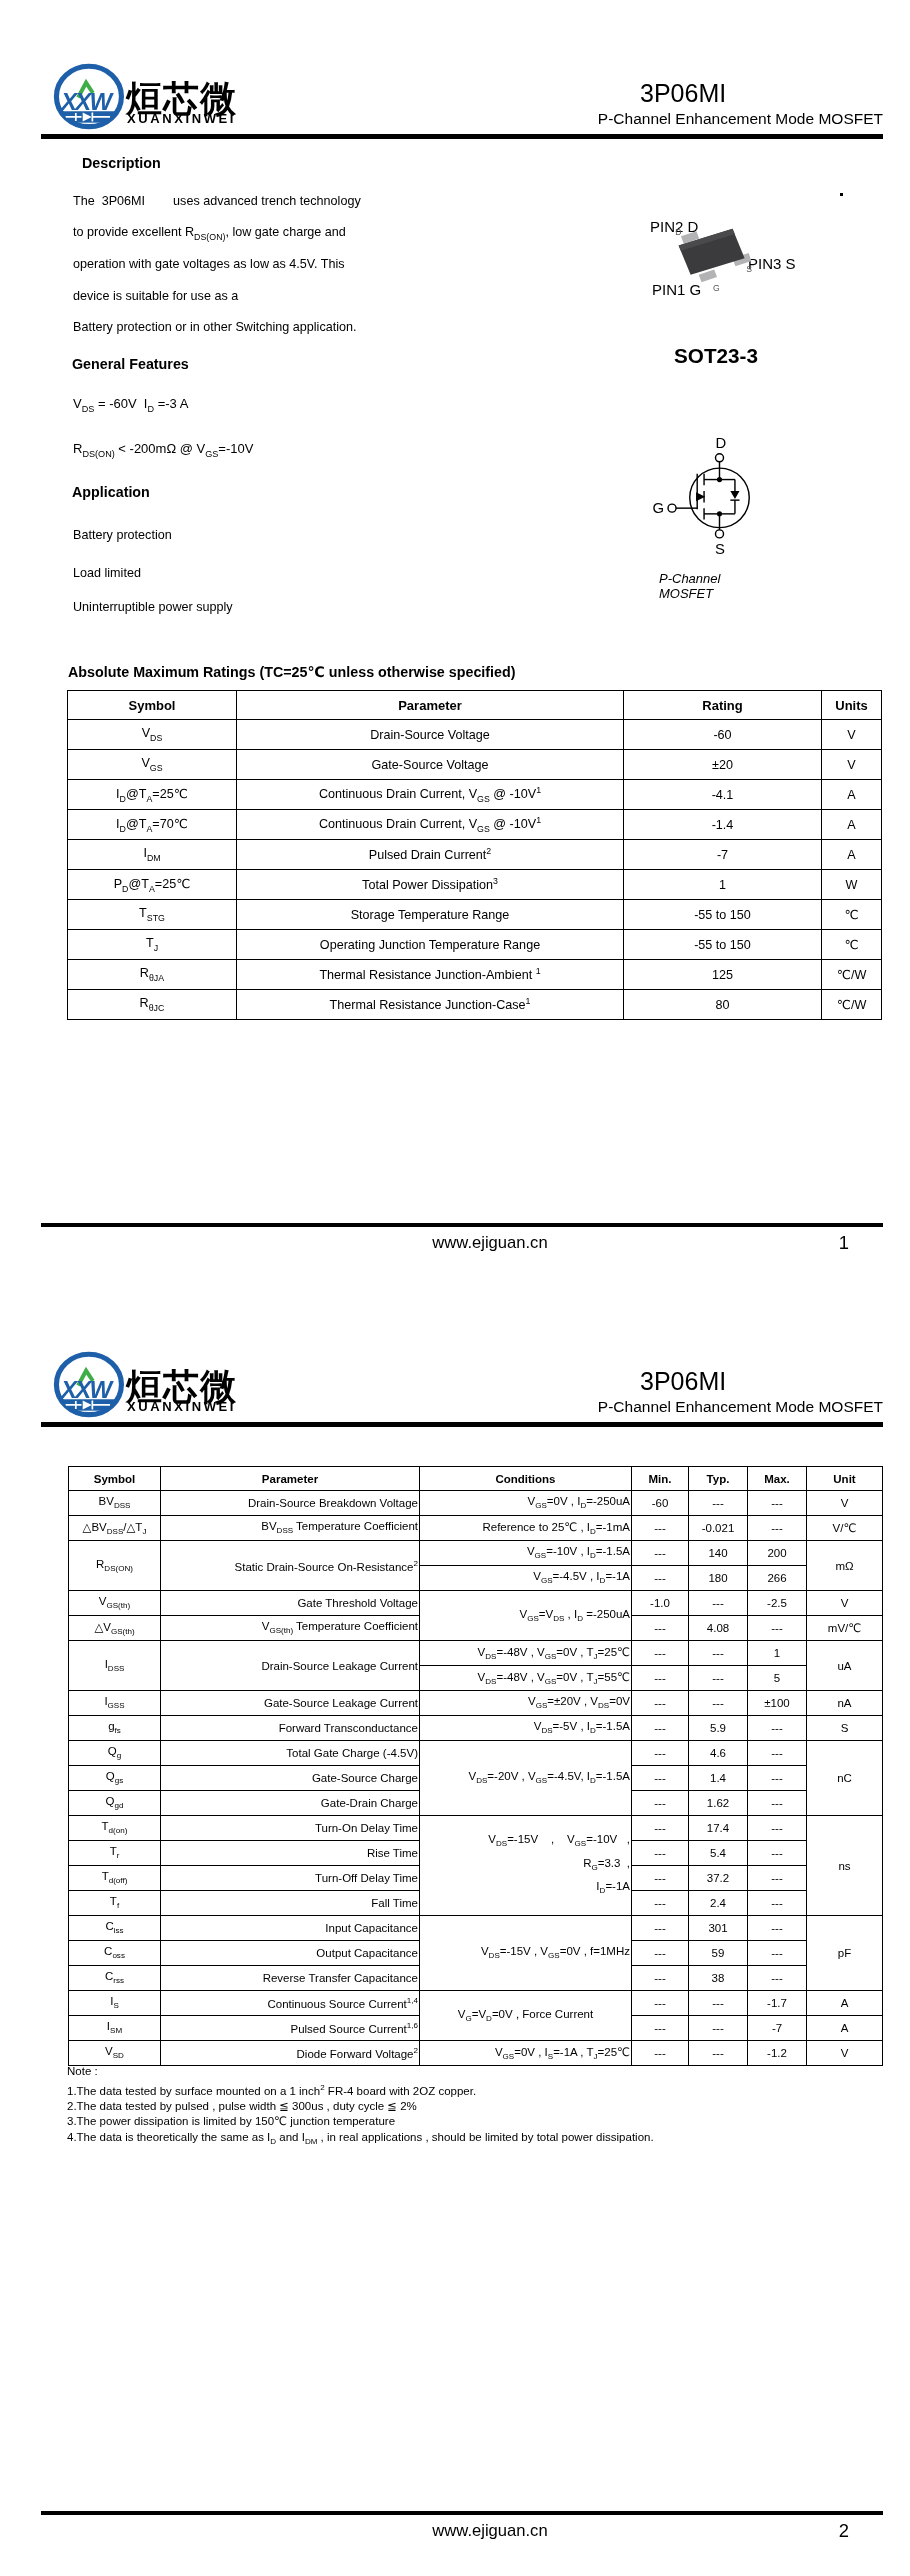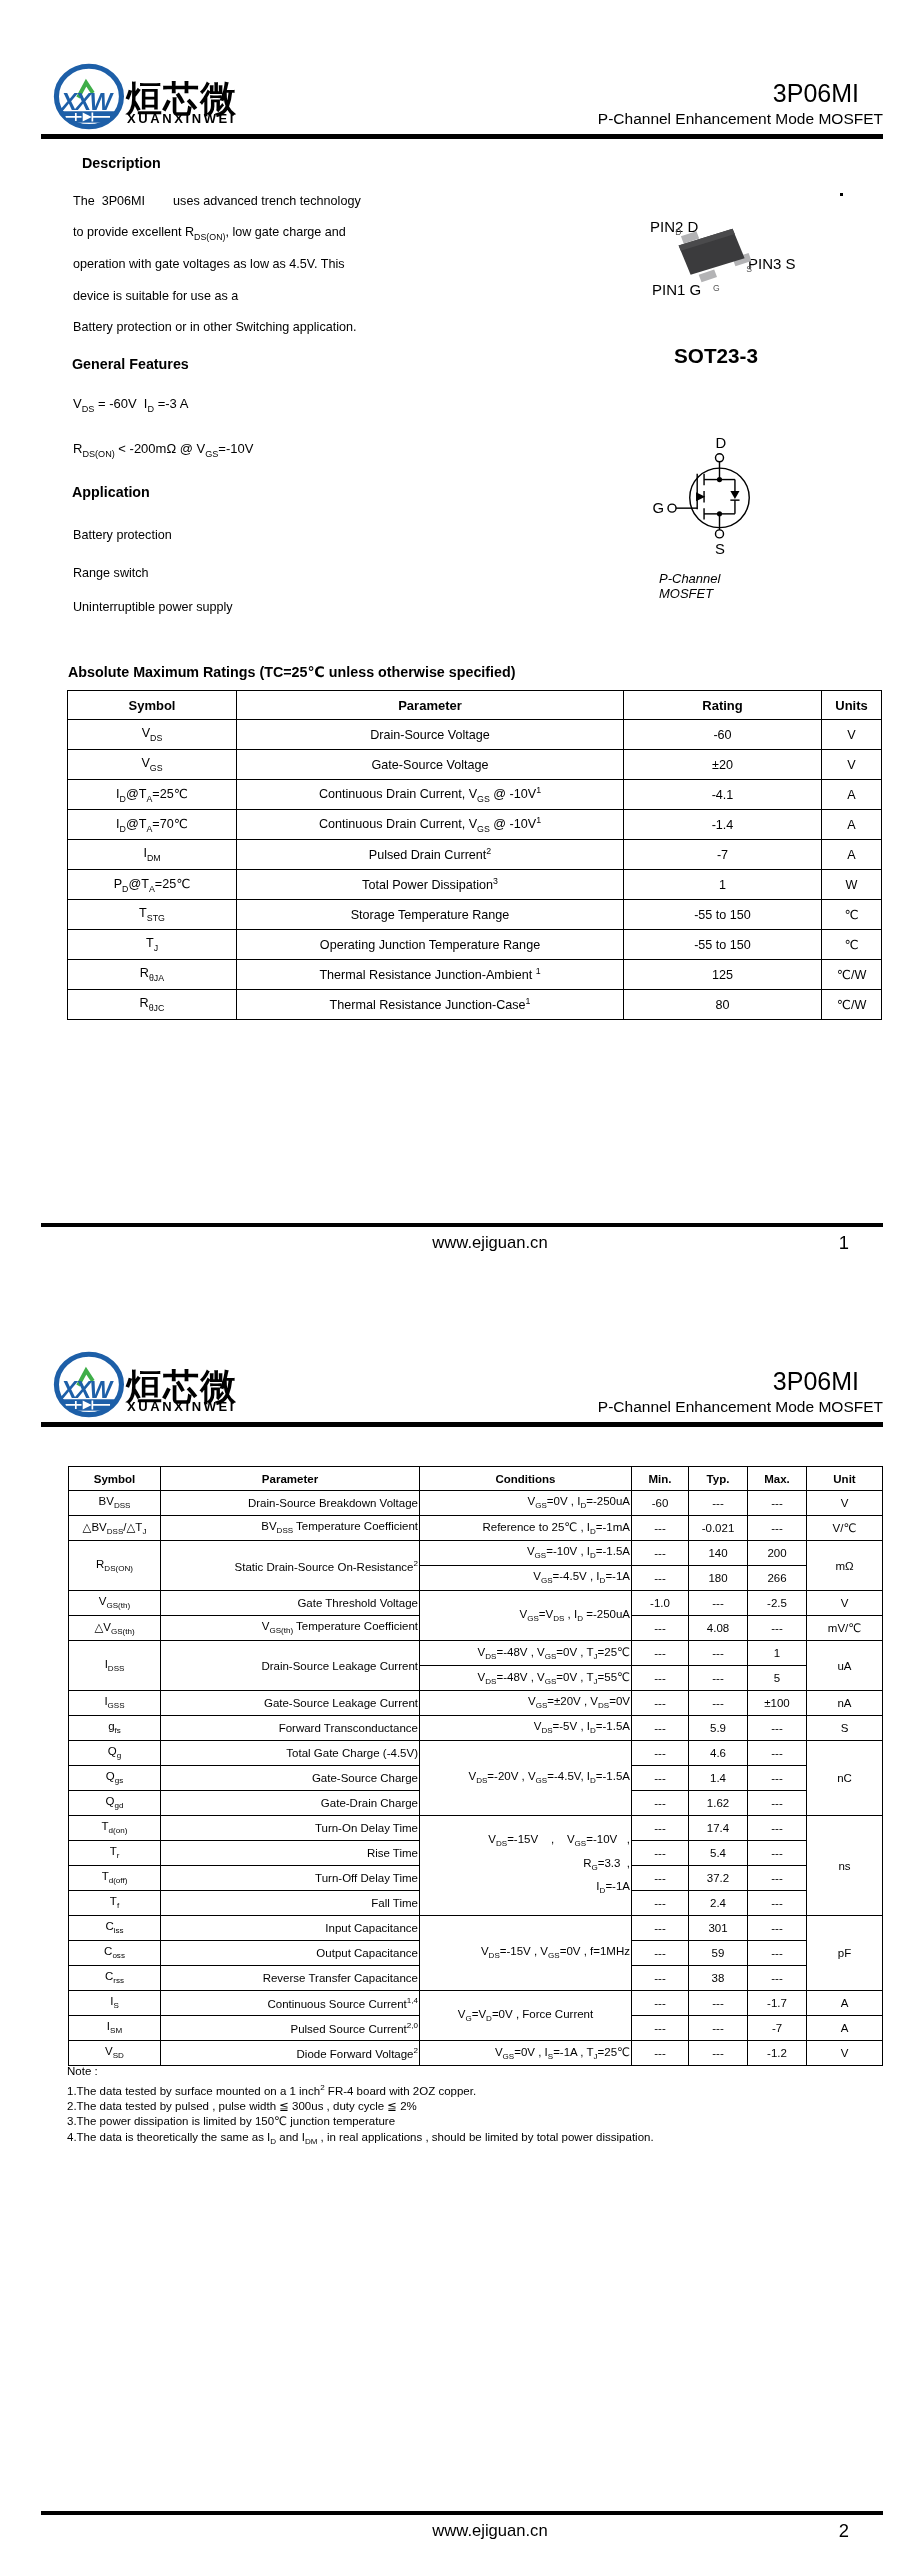--- a/index.html
+++ b/index.html
@@ -5,21 +5,21 @@
   html,body{margin:0;padding:0;background:#e8e8e8;}
   .sheet{position:relative;width:910px;height:2576px;margin:0 auto;background:#a16207;
          font-family:"Liberation Sans","DejaVu Sans",sans-serif;color:#000;overflow:hidden;}
   .page{position:absolute;left:0;width:910px;height:1288px;background:#fff;}
   #page1{top:0;} #page2{top:1288px;}
   
   .hdr-rule{position:absolute;left:41px;top:134px;width:842px;height:4.6px;background:#000;}
   .logo-svg{position:absolute;left:53px;top:63px;}
   .logo-zh{position:absolute;left:126px;top:75px;font-size:36px;font-weight:bold;letter-spacing:1.1px;}
   .logo-en{position:absolute;left:127px;top:111px;font-size:13px;font-weight:600;letter-spacing:2.6px;}
-  .pn{position:absolute;left:664px;top:79px;width:195px;text-align:right;font-size:25px;}
+  .pn{position:absolute;left:640px;top:79px;width:195px;text-align:left;font-size:25px;}
   .subtitle{position:absolute;left:516px;top:110px;width:367px;text-align:right;font-size:15.5px;}
   
   .ftr-rule{position:absolute;left:41px;top:1223px;width:842px;height:4px;background:#000;}
   .ftr-url{position:absolute;left:146px;top:1233px;width:688px;text-align:center;font-size:16.6px;}
   .ftr-num{position:absolute;left:803px;top:1232px;width:46px;text-align:right;font-size:18.4px;}
   
   .h-sec{position:absolute;font-size:14.3px;font-weight:bold;}
   .body-line{position:absolute;left:73px;font-size:12.6px;white-space:pre;}
   .dot{position:absolute;left:840px;top:193px;width:2.9px;height:2.9px;background:#000;}
   .pin-lbl{position:absolute;font-size:15px;color:#3a3a3a;}
@@ -78,21 +78,21 @@
     <div class="body-line" style="top:257px;">operation with gate voltages as low as 4.5V. This</div>
     <div class="body-line" style="top:289px;">device is suitable for use as a</div>
     <div class="body-line" style="top:320px;">Battery protection or in other Switching application.</div>
 
     <div class="h-sec" style="left:72px;top:356px;">General Features</div>
     <div class="body-line" style="top:396px;font-size:13px;">V<sub>DS</sub> = -60V  I<sub>D</sub> =-3 A</div>
     <div class="body-line" style="top:441px;font-size:13px;">R<sub>DS(ON)</sub> &lt; -200mΩ @ V<sub>GS</sub>=-10V</div>
 
     <div class="h-sec" style="left:72px;top:484px;">Application</div>
     <div class="body-line" style="top:528px;">Battery protection</div>
-    <div class="body-line" style="top:566px;">Range switch</div>
+    <div class="body-line" style="top:566px;">Load limited</div>
     <div class="body-line" style="top:600px;">Uninterruptible power supply</div>
 
     <div class="dot"></div>
     <div class="pin-lbl" style="left:650px;top:218px;color:#000;">PIN2 D</div>
     <div class="pin-lbl" style="left:748px;top:255px;color:#000;">PIN3 S</div>
     <div class="pin-lbl" style="left:652px;top:281px;color:#000;">PIN1 G</div>
     <svg class="pkg-svg" width="132" height="98" viewBox="0 0 230 170">
       <polygon points="66,42 93,33 98,46 71,55" fill="#b3b3b5"></polygon>
       <polygon points="156,80 184,71 189,85 161,94" fill="#b3b3b5"></polygon>
       <polygon points="97,109 124,100 129,113 102,122" fill="#b3b3b5"></polygon>
@@ -427,21 +427,21 @@
             <td>I<sub>S</sub></td>
             <td class="l">Continuous Source Current<sup>1,4</sup></td>
             <td rowspan="2">V<sub>G</sub>=V<sub>D</sub>=0V , Force Current</td>
             <td>---</td>
             <td>---</td>
             <td>-1.7</td>
             <td>A</td>
           </tr>
       <tr style="height:25px">
             <td>I<sub>SM</sub></td>
-            <td class="l">Pulsed Source Current<sup>2,0</sup></td>
+            <td class="l">Pulsed Source Current<sup>1,6</sup></td>
             <td>---</td>
             <td>---</td>
             <td>-7</td>
             <td>A</td>
           </tr>
       <tr style="height:25px">
             <td>V<sub>SD</sub></td>
             <td class="l">Diode Forward Voltage<sup>2</sup></td>
             <td class="l">V<sub>GS</sub>=0V , I<sub>S</sub>=-1A , T<sub>J</sub>=25℃</td>
             <td>---</td>

